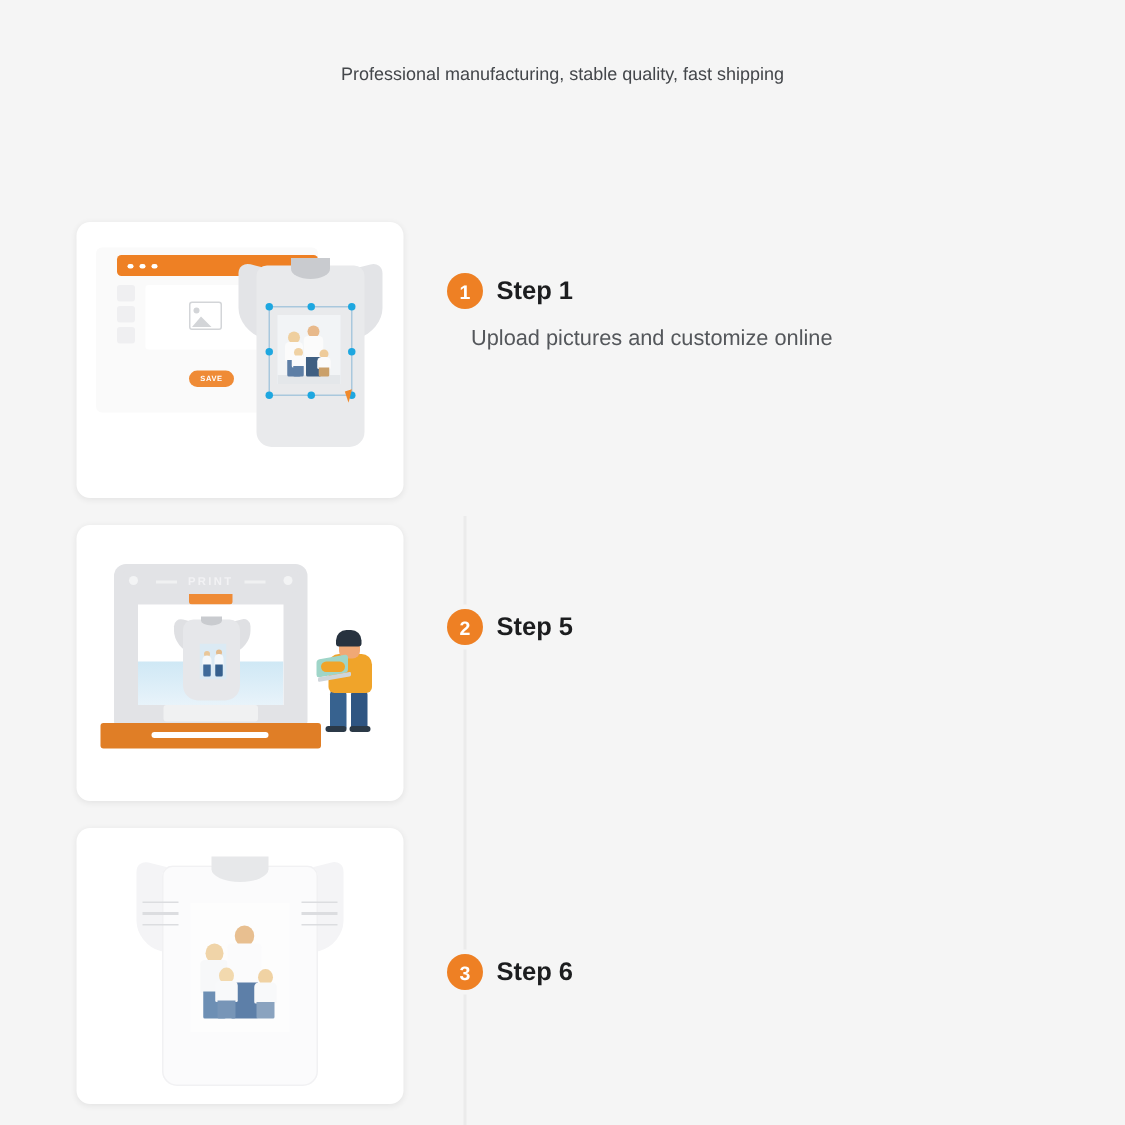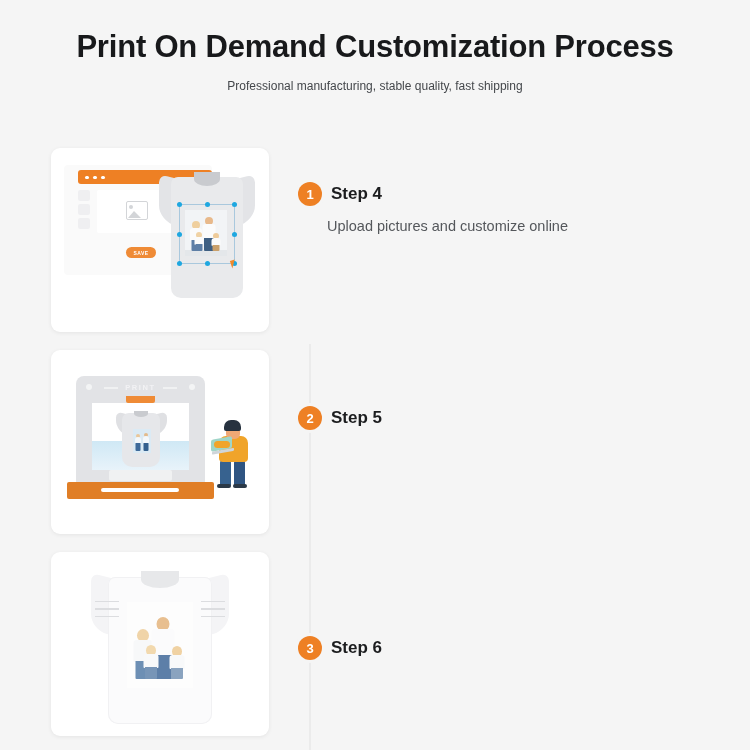--- a/index.html
+++ b/index.html
@@ -106,21 +106,21 @@
     box-shadow: 0 0 0 3px #f5f5f5;
   }
   .step-title {
     font-size: 17px;
     font-weight: bold;
     color: #1c1d1f;
     line-height: 1.1;
   }
   .step-desc {
     margin-top: 9px;
-    margin-left: 29px;
+    margin-left: 16px;
     font-size: 14.5px;
     color: #54575b;
     line-height: 1.52;
   }
   .step-desc span { display: block; }
 
   
   .c1-browser {
     position: absolute;
     left: 13px;
@@ -468,21 +468,20 @@
     top: 36px;
     width: 66px;
     height: 86px;
     overflow: hidden;
   }
 </style>
 </head>
 <body>
 
 <div class="header">
-  <h1 class="page-title">Print On Demand Customization Process</h1>
   <p class="page-subtitle">Professional manufacturing, stable quality, fast shipping</p>
 </div>
 
 <div class="steps">
 
   <div class="timeline"></div>
 
   <div class="step-row r1">
 
     <div class="card">
@@ -544,21 +543,21 @@
           <span class="handle bm"></span>
           <span class="handle br"></span>
         </div>
         <div class="c1-cursor"></div>
       </div>
     </div>
 
     <div class="step-text">
       <div class="step-head">
         <div class="step-badge">1</div>
-        <div class="step-title">Step 4</div>
+        <div class="step-title">Step 1</div>
       </div>
       <div class="step-desc">
         <span>Upload pictures and customize online</span>
       </div>
     </div>
   </div>
 
   <div class="step-row r2">
 
     <div class="card">

